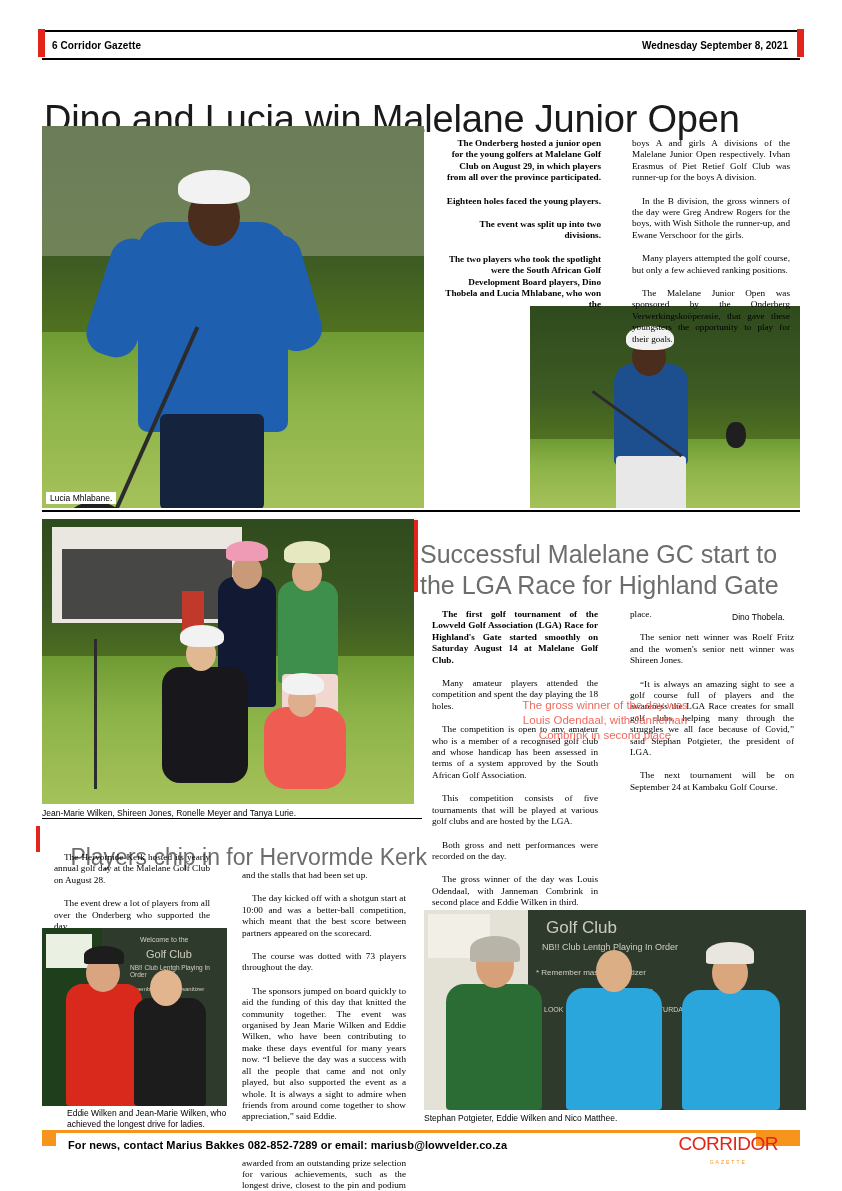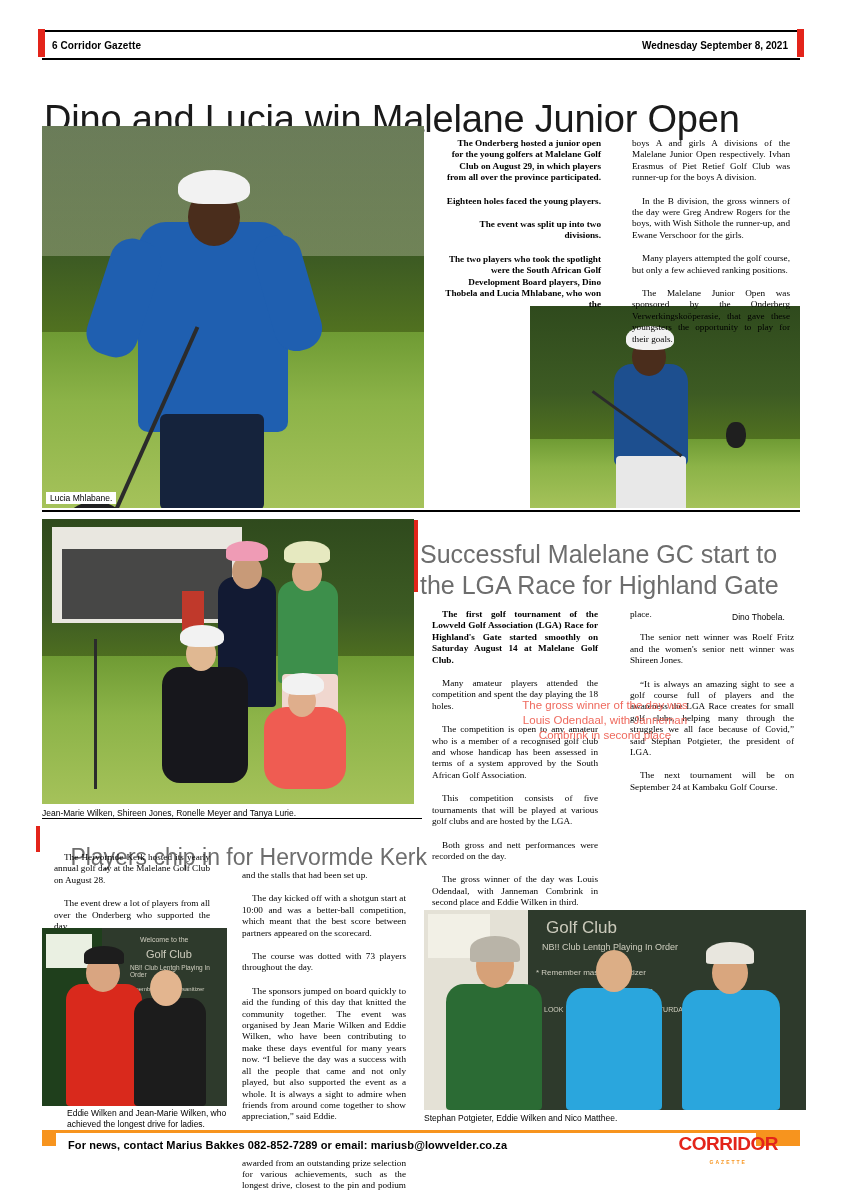--- a/index.html
+++ b/index.html
@@ -123,21 +123,21 @@
   .footer-inner{
     position:absolute;left:14px;top:3px;width:700px;height:24px;background:#fff;
     display:flex;align-items:center;
   }
   .footer-text{
     font-family:"Liberation Sans", sans-serif;font-weight:bold;font-size:11px;
     padding-left:12px;letter-spacing:.1px;
   }
   .footer-logo{
     position:absolute;right:22px;top:4px;
-    font-family:"Liberation Sans", sans-serif;font-weight:bold;
+    font-family:"Liberation Sans", sans-serif;font-weight:normal;
     font-size:19px;color:#e3241a;letter-spacing:-0.5px;line-height:19px;
     text-align:center;
   }
   .footer-logo small{display:block;font-size:5px;color:#f7941e;letter-spacing:2px;}
 
   
   .grass{position:absolute;left:0;right:0;bottom:0;background:linear-gradient(#6f9b34,#8cb348 40%,#a5c25a);}
   .trees{position:absolute;left:0;right:0;top:0;background:linear-gradient(#2f4a1d,#3d5b23 60%,#55761f);}
   .figure{position:absolute;border-radius:40% 40% 30% 30%;}
   .head{position:absolute;border-radius:50%;background:#4a2d1c;}

